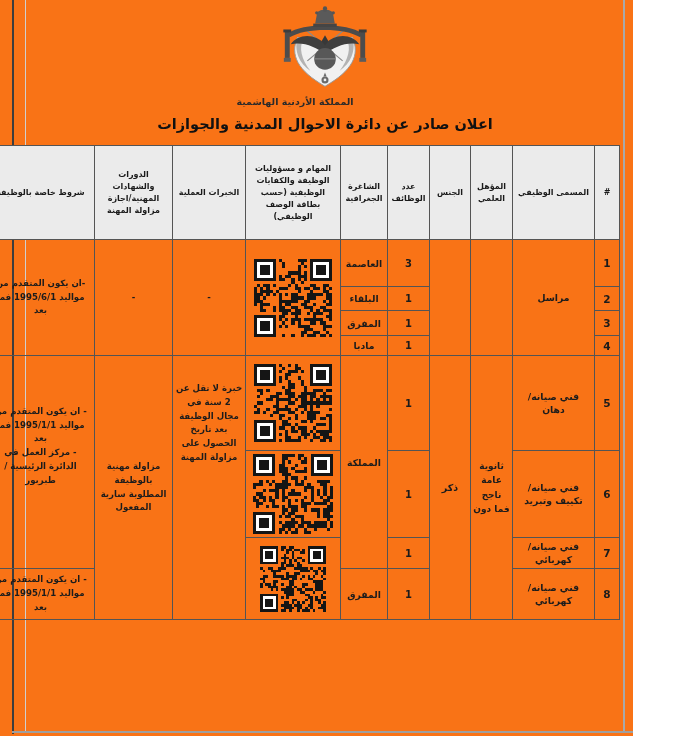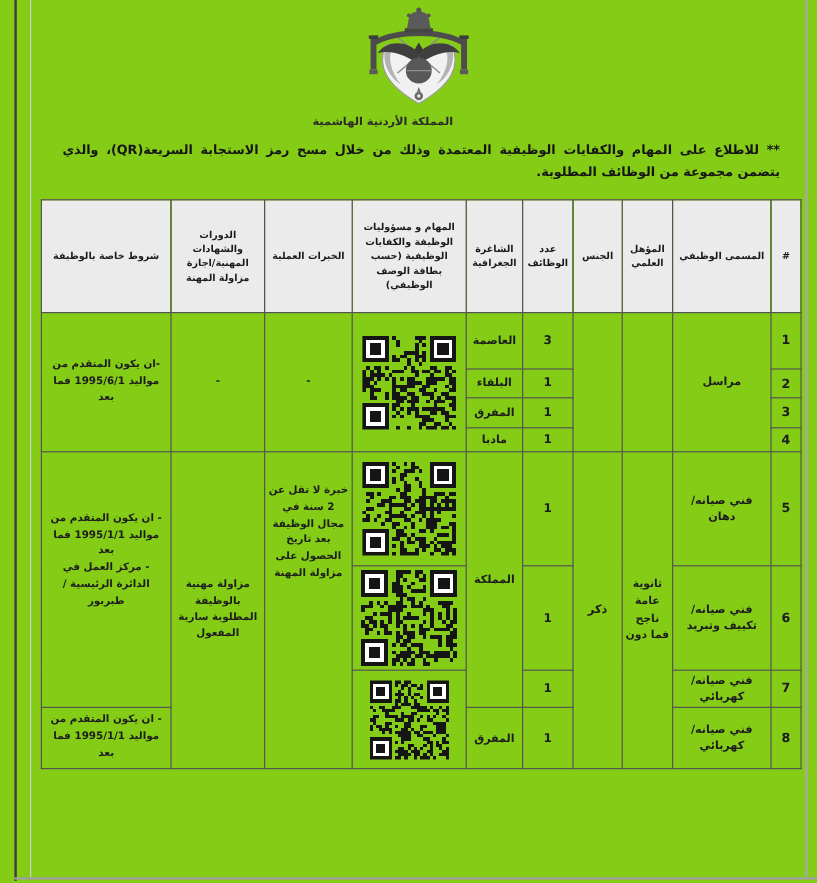--- a/index.html
+++ b/index.html
@@ -1,17 +1,17 @@
 <!DOCTYPE html>
 <html lang="ar"><head>
 <meta charset="utf-8">
 <style>
   html,body{margin:0;padding:0;background:#fff;}
   body{font-family:"DejaVu Sans",sans-serif;color:#1c1c1c;}
-  .canvas{position:relative;width:681px;height:736px;background:#84cc16;overflow:hidden;}
+  .canvas{position:relative;width:633px;height:736px;background:#f97316;overflow:hidden;}
   
   .edge{position:absolute;background:#9a9a9a;}
   .edge-l1{left:12px;top:0;bottom:2px;width:2px;background:#3d3d3d;}
   .edge-l2{left:25px;top:0;bottom:4px;width:1px;background:#cfcfcf;}
   .edge-r{right:8px;top:0;bottom:4px;width:2px;background:#a8a8a8;}
   .edge-b{left:12px;right:0;top:731px;height:2px;background:#9f9f9f;}
 
   .content{position:absolute;left:26px;right:9px;top:0;bottom:0;direction:rtl;}
 
   .emblem{width:98px;height:90px;margin:4px auto 0 auto;}
@@ -83,23 +83,23 @@
         <circle cx="50" cy="6.5" r="1.6" fill="#555"></circle>
         <circle cx="58.5" cy="9" r="1.6" fill="#555"></circle>
         <path d="M50,70 L51.6,74 L48.4,74 Z" fill="#6a6a6a"></path>
         <circle cx="50" cy="77.5" r="3.6" fill="#6a6a6a"></circle>
         <circle cx="50" cy="77.5" r="1.4" fill="#f0f0f0"></circle>
       </svg>
     </div>
 
     <div class="calligraphy">المملكة الأردنية الهاشمية</div>
 
-
-
-    <p class="para note">** للاطلاع على المهام والكفايات الوظيفية المعتمدة وذلك من خلال مسح رمز الاستجابة السريعة(QR)، والذي يتضمن مجموعة من الوظائف المطلوبة.</p>
+    <div class="doc-title">اعلان صادر عن دائرة الاحوال المدنية والجوازات</div>
+
+
 
     <table class="jobs">
       <colgroup>
         <col style="width:25px">
           <col style="width:82px">
           <col style="width:42px">
           <col style="width:41px">
           <col style="width:42px">
         <col style="width:47px">
           <col style="width:95px">

